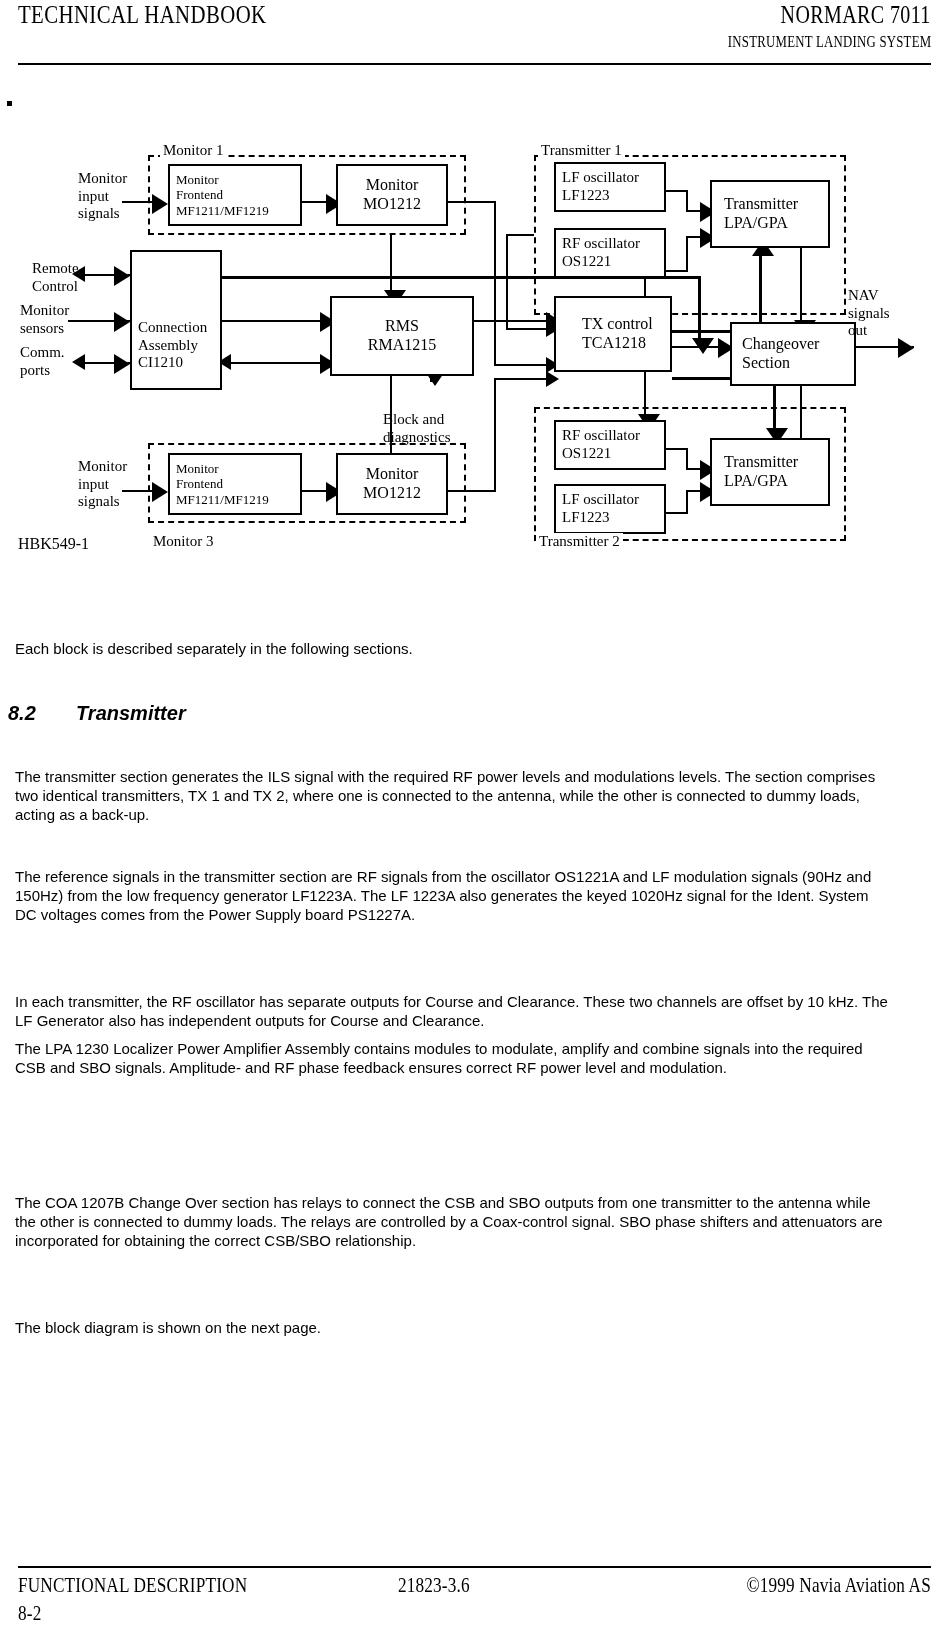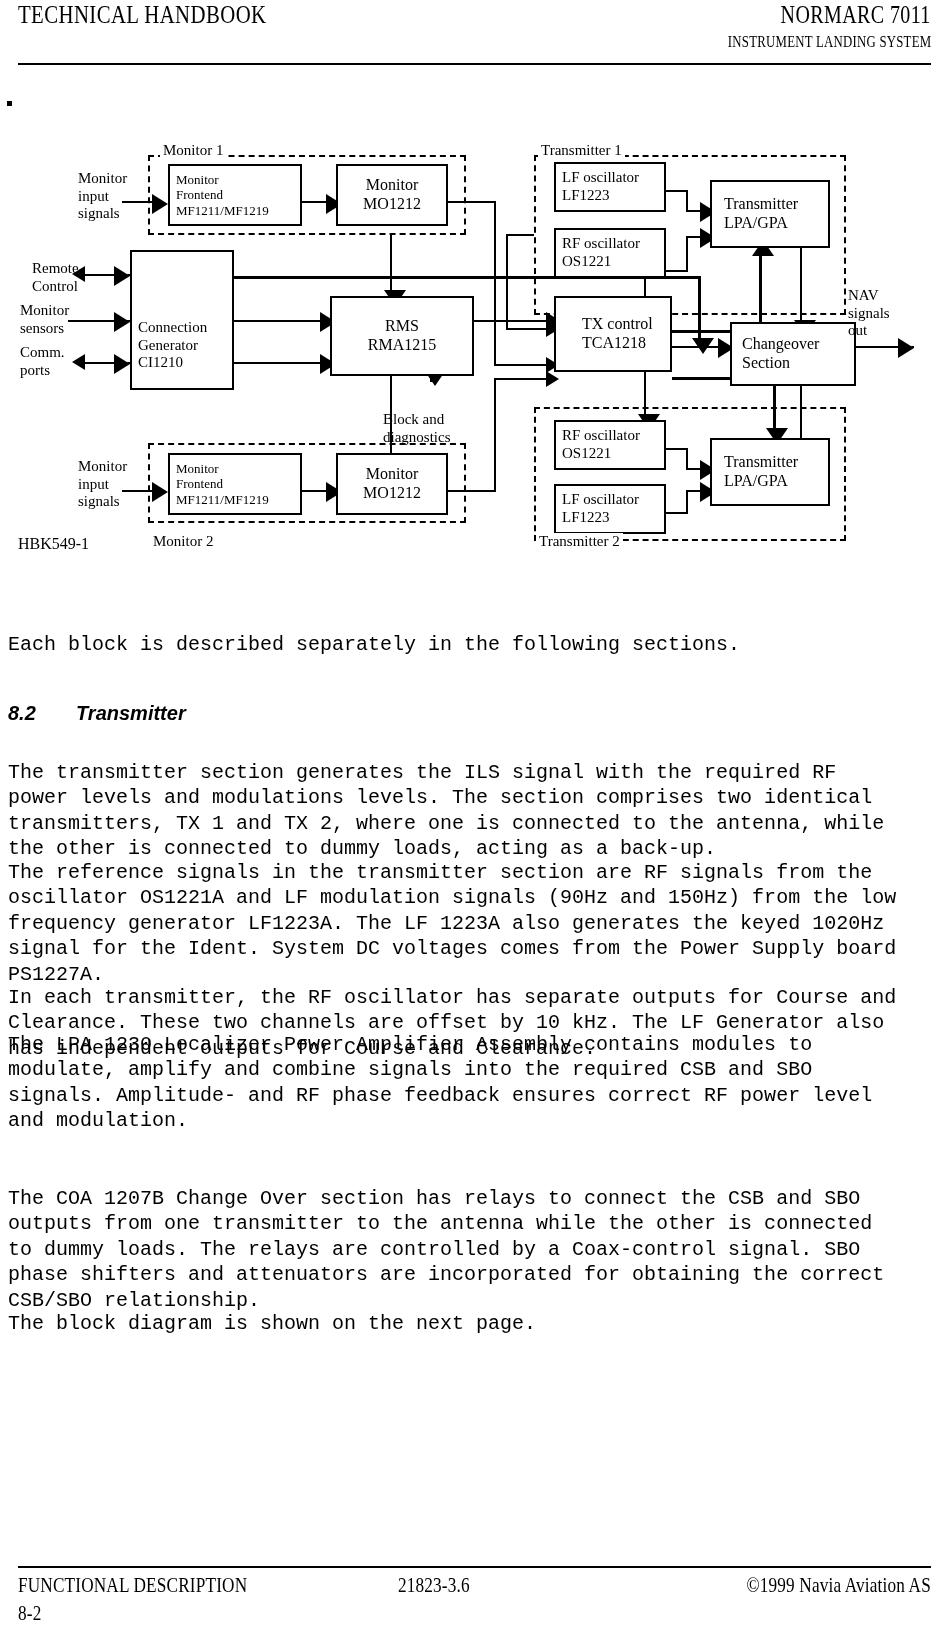--- a/index.html
+++ b/index.html
@@ -58,21 +58,21 @@
   .ar-u{border-left:8px solid transparent;border-right:8px solid transparent;border-bottom:13px solid #000;}
   .ar-r.big{border-top-width:10px;border-bottom-width:10px;border-left-width:16px;}
   .ar-d.big{border-left-width:11px;border-right-width:11px;border-top-width:16px;}
   .ar-u.big{border-left-width:11px;border-right-width:11px;border-bottom-width:16px;}
 
   .fignum{position:absolute;left:0;right:0;top:583px;text-align:center;
     font-style:italic;font-weight:bold;font-size:19px;}
 
   
   .body{position:absolute;left:8px;width:890px;}
-  p.para{margin:0;font-size:20px;line-height:1.27;font-family:Liberation Mono, monospace;}
+  p.para{margin:7px;font-size:15px;line-height:1.27;}
   h2.sec{margin:0;font-size:20px;font-style:italic;font-weight:bold;}
   h2.sec .num{display:inline-block;width:68px;}
 
   
   .rule-bot{position:absolute;left:18px;right:18px;top:1566px;height:0;border-top:2px solid #000;}
   .ft{position:absolute;top:1573px;font-family:"Liberation Serif", serif;font-size:21px;
     letter-spacing:.2px;white-space:nowrap;}
   .ft.l{left:18px;transform:scaleX(.82);transform-origin:left top;}
   .ft.c{left:398px;transform:scaleX(.82);transform-origin:left top;}
   .ft.r{right:18px;transform:scaleX(.82);transform-origin:right top;}
@@ -93,21 +93,21 @@
   <div class="stray-dot"></div>
 
   <div class="fig">
 
     <div class="dashbox" style="left:148px;top:25px;width:318px;height:80px;"></div>
     <div class="dashbox" style="left:148px;top:313px;width:318px;height:80px;"></div>
     <div class="dashbox" style="left:534px;top:25px;width:312px;height:160px;"></div>
     <div class="dashbox" style="left:534px;top:277px;width:312px;height:134px;"></div>
 
     <div class="glabel" style="left:160px;top:12px;">Monitor 1</div>
-    <div class="glabel" style="left:150px;top:403px;">Monitor 2</div>
+    <div class="glabel" style="left:150px;top:403px;">Monitor 3</div>
     <div class="glabel" style="left:538px;top:12px;">Transmitter 1</div>
     <div class="glabel" style="left:536px;top:403px;">Transmitter 2</div>
 
     <div class="sidelab" style="left:78px;top:40px;">
       <div>Monitor</div>
       <div>input</div>
       <div>signals</div>
     </div>
     <div class="sidelab" style="left:20px;top:130px;margin-left:12px;">
       <div>Remote</div>
@@ -255,24 +255,24 @@
       </div>
     </div>
 
     <div class="blk ctr" style="left:336px;top:34px;width:112px;height:62px;">
       <div class="t" style="font-size:16px;">
         <div>Monitor</div>
         <div>MO1212</div>
       </div>
     </div>
 
-    <div class="blk" style="left:130px;top:120px;width:104px;height:140px;">
+    <div class="blk" style="left:130px;top:120px;width:92px;height:140px;">
       <div class="t" style="font-size:15px;top:auto;bottom:16px;transform:none;">
         <div>Connection</div>
-        <div>Generator</div>
+        <div>Assembly</div>
         <div>CI1210</div>
       </div>
     </div>
 
     <div class="blk ctr" style="left:330px;top:166px;width:144px;height:80px;">
       <div class="t" style="font-size:16px;">
         <div>RMS</div>
         <div>RMA1215</div>
       </div>
     </div>

